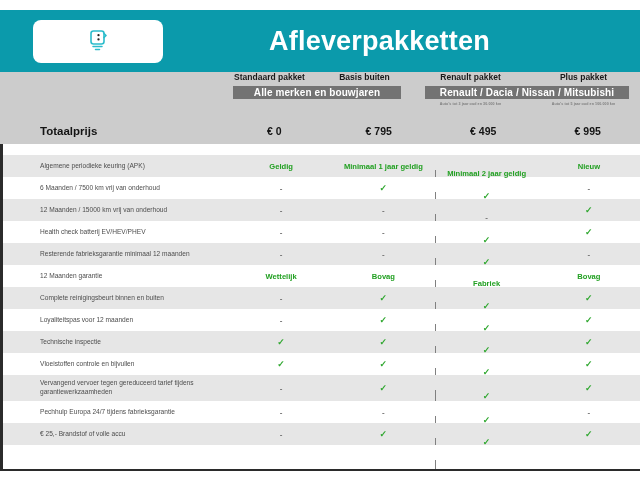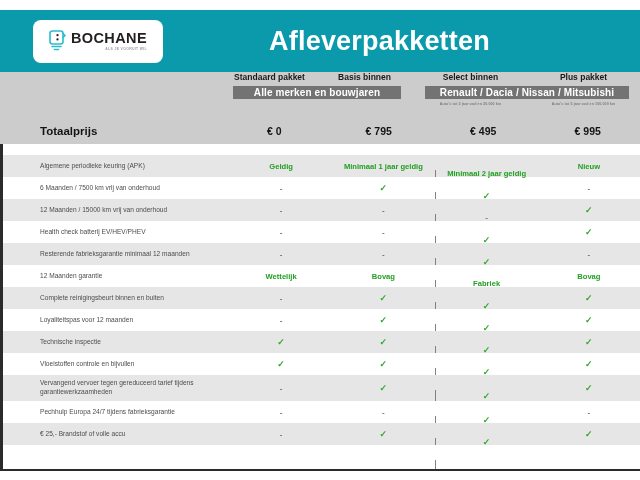--- a/index.html
+++ b/index.html
@@ -137,46 +137,42 @@
 
     <div class="logo-card">
       <svg class="logo-mark" viewBox="0 0 17 22">
         <rect x="1" y="1" width="13" height="13" rx="2.5" fill="none" stroke="#2bbccb" stroke-width="1.6"></rect>
         <path d="M14 3.5 L16 5.5 L14 7.5" fill="none" stroke="#2bbccb" stroke-width="1.6" stroke-linecap="round" stroke-linejoin="round"></path>
         <circle cx="8.5" cy="5.2" r="1.15" fill="#231f20"></circle>
         <circle cx="8.5" cy="9.4" r="1.15" fill="#231f20"></circle>
         <path d="M3 16.5 H12" stroke="#2bbccb" stroke-width="1.5" stroke-linecap="round"></path>
         <path d="M5.5 19.5 H9.5" stroke="#2bbccb" stroke-width="1.5" stroke-linecap="round"></path>
       </svg>
-      <div class="logo-text-wrap">
-        <div class="logo-word">BOCHANE</div>
-        <div class="logo-tag">ALS JE VOORUIT WIL</div>
-      </div>
     </div>
 
     <div class="header-title">Afleverpakketten</div>
   </div>
 
   <div class="pkg-band">
 
     <div class="pkg-group left">
       <div class="pkg-names">
         <div>Standaard pakket</div>
-        <div>Basis binnen</div>
+        <div>Basis buiten</div>
       </div>
       <div class="pkg-badge">Alle merken en bouwjaren</div>
       <div class="pkg-fine">
         <div></div>
         <div></div>
       </div>
     </div>
 
     <div class="pkg-group right">
       <div class="pkg-names">
-        <div>Select binnen</div>
+        <div>Renault pakket</div>
         <div>Plus pakket</div>
       </div>
       <div class="pkg-badge">Renault / Dacia / Nissan / Mitsubishi</div>
       <div class="pkg-fine">
         <div>Auto's tot 3 jaar oud en 30.000 km</div>
         <div>Auto's tot 5 jaar oud en 100.000 km</div>
       </div>
     </div>
   </div>
 

